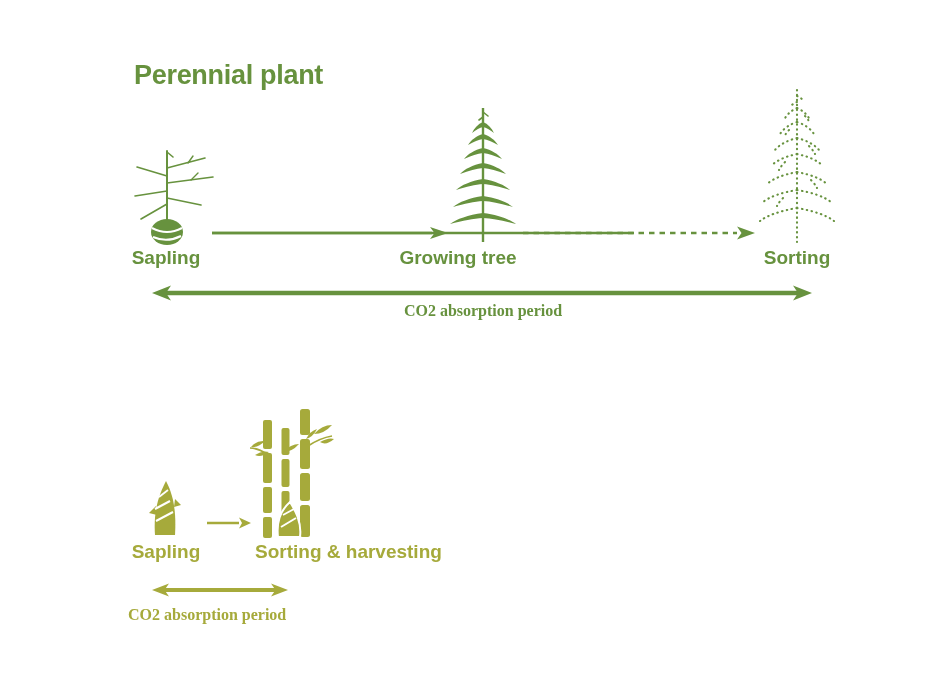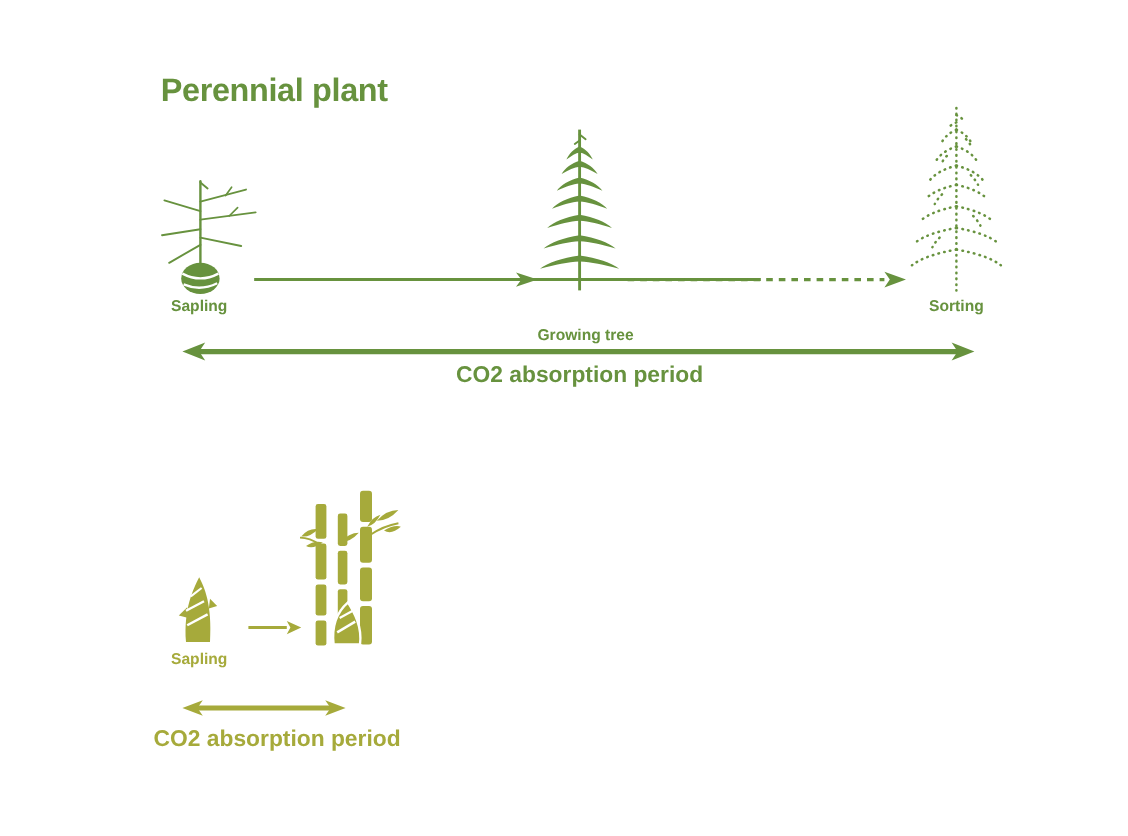--- a/index.html
+++ b/index.html
@@ -4,25 +4,25 @@
 <style>
   html,body{margin:0;padding:0;background:#ffffff;}
   body{width:940px;height:697px;position:relative;overflow:hidden;
        font-family:"Liberation Sans","DejaVu Sans",sans-serif;}
   .canvas{position:absolute;inset:0;}
   .layer{position:absolute;inset:0;}
   .abs{position:absolute;}
   .title{font-size:27px;font-weight:700;letter-spacing:-0.3px;white-space:nowrap;}
   .title.g{color:var(--green);}
   .title.o{color:var(--olive);}
-  .stage-label{font-size:13px;font-weight:700;white-space:nowrap;}
+  .stage-label{font-size:19px;font-weight:700;white-space:nowrap;}
   .stage-label.g{color:var(--green);}
   .stage-label.o{color:var(--olive);}
   .centered{transform:translateX(-50%);}
-  .period-label{font-size:19px;font-weight:700;white-space:nowrap;}
+  .period-label{font-size:16px;font-weight:700;white-space:nowrap;font-family:Liberation Serif, serif;}
   .period-label.g{color:var(--green);}
   .period-label.o{color:var(--olive);}
   svg{display:block;overflow:visible;}
   .g-stroke{stroke:var(--green);fill:none;}
   .g-fill{fill:var(--green);stroke:none;}
   .o-stroke{stroke:var(--olive);fill:none;}
   .o-fill{fill:var(--olive);stroke:none;}
   .w-stroke{stroke:#ffffff;fill:none;}
 </style>
 </head>
@@ -63,21 +63,21 @@
       <path class="g-stroke" stroke-width="1.6" stroke-linecap="round" d="M35,8 L40,12 M35,13 L31,16"></path>
       <path class="g-fill" d="M35,18 C39.95,20 43.8,24 46,29 C41.6,25.5 38.3,23.5 35,23 C31.7,23.5 28.4,25.5 24,29 C26.2,24 30.05,20 35,18 Z"></path>
       <path class="g-fill" d="M35,30 C41.75,32 47,36 50,41 C44,37.5 39.5,35.5 35,35 C30.5,35.5 26,37.5 20,41 C23,36 28.25,32 35,30 Z"></path>
       <path class="g-fill" d="M35,44 C43.55,46 50.2,50 54,55 C46.4,51.5 40.7,49.5 35,49 C29.3,49.5 23.6,51.5 16,55 C19.8,50 26.45,46 35,44 Z"></path>
       <path class="g-fill" d="M35,59 C45.35,61 53.4,65 58,70 C48.8,66.5 41.9,64.5 35,64 C28.1,64.5 21.2,66.5 12,70 C16.6,65 24.65,61 35,59 Z"></path>
       <path class="g-fill" d="M35,75 C47.15,77 56.6,81 62,86 C51.2,82.5 43.1,80.5 35,80 C26.9,80.5 18.8,82.5 8,86 C13.4,81 22.85,77 35,75 Z"></path>
       <path class="g-fill" d="M35,92 C48.5,94 59,98 65,103 C53,99.5 44,97.5 35,97 C26,97.5 17,99.5 5,103 C11,98 21.5,94 35,92 Z"></path>
       <path class="g-fill" d="M35,109 C49.85,111 61.4,115 68,120 C54.8,116.5 44.9,114.5 35,114 C25.1,114.5 15.2,116.5 2,120 C8.6,115 20.15,111 35,109 Z"></path>
     </svg>
 
-    <div class="abs stage-label g centered" style="left:488px;top:247px;margin-top:24px;">Growing tree</div>
+    <div class="abs stage-label g centered" style="left:458px;top:247px;">Growing tree</div>
 
     <svg class="abs" style="left:521px;top:225px;" width="238" height="16" viewBox="0 0 238 16">
       <line class="g-stroke" stroke-width="2.6" stroke-dasharray="5.5 5" x1="2" y1="8" x2="216" y2="8"></line>
       <path class="g-fill" d="M216,1.5 L234,8 L216,14.5 L220.5,8 Z"></path>
     </svg>
 
     <svg class="abs" style="left:757px;top:82px;" width="80" height="162" viewBox="0 0 80 162">
       <g class="g-stroke" stroke-width="2.1" stroke-linecap="round" stroke-dasharray="0.5 4.4">
         <line x1="40" y1="8" x2="40" y2="160"></line>
         <path d="M40,14 Q45,16 47,20"></path>
@@ -159,20 +159,21 @@
         <rect x="50" y="33" width="10" height="30" rx="2.5"></rect>
         <rect x="50" y="67" width="10" height="28" rx="2.5"></rect>
         <rect x="50" y="99" width="10" height="32" rx="2.5"></rect>
       </g>
 
       <path class="o-fill" style="stroke:#ffffff;stroke-width:2;" d="M40,96 C45,104 52,116 50,131 L28,131 C26,114 32,103 40,96 Z"></path>
       <path class="w-stroke" stroke-width="2" d="M31,121 L46,112"></path>
       <path class="w-stroke" stroke-width="1.8" d="M33,109 L44,103"></path>
     </svg>
 
+    <div class="abs stage-label o" style="left:255px;top:541px;">Sorting &amp; harvesting</div>
 
     <svg class="abs" style="left:150px;top:582px;" width="140" height="16" viewBox="0 0 140 16">
       <line class="o-stroke" stroke-width="4" x1="13" y1="8" x2="127" y2="8"></line>
       <path class="o-fill" d="M2,8 L19,1.5 L14.5,8 L19,14.5 Z"></path>
       <path class="o-fill" d="M138,8 L121,1.5 L125.5,8 L121,14.5 Z"></path>
     </svg>
 
     <div class="abs period-label o" style="left:128px;top:606px;">CO2 absorption period</div>
   </section>
 

